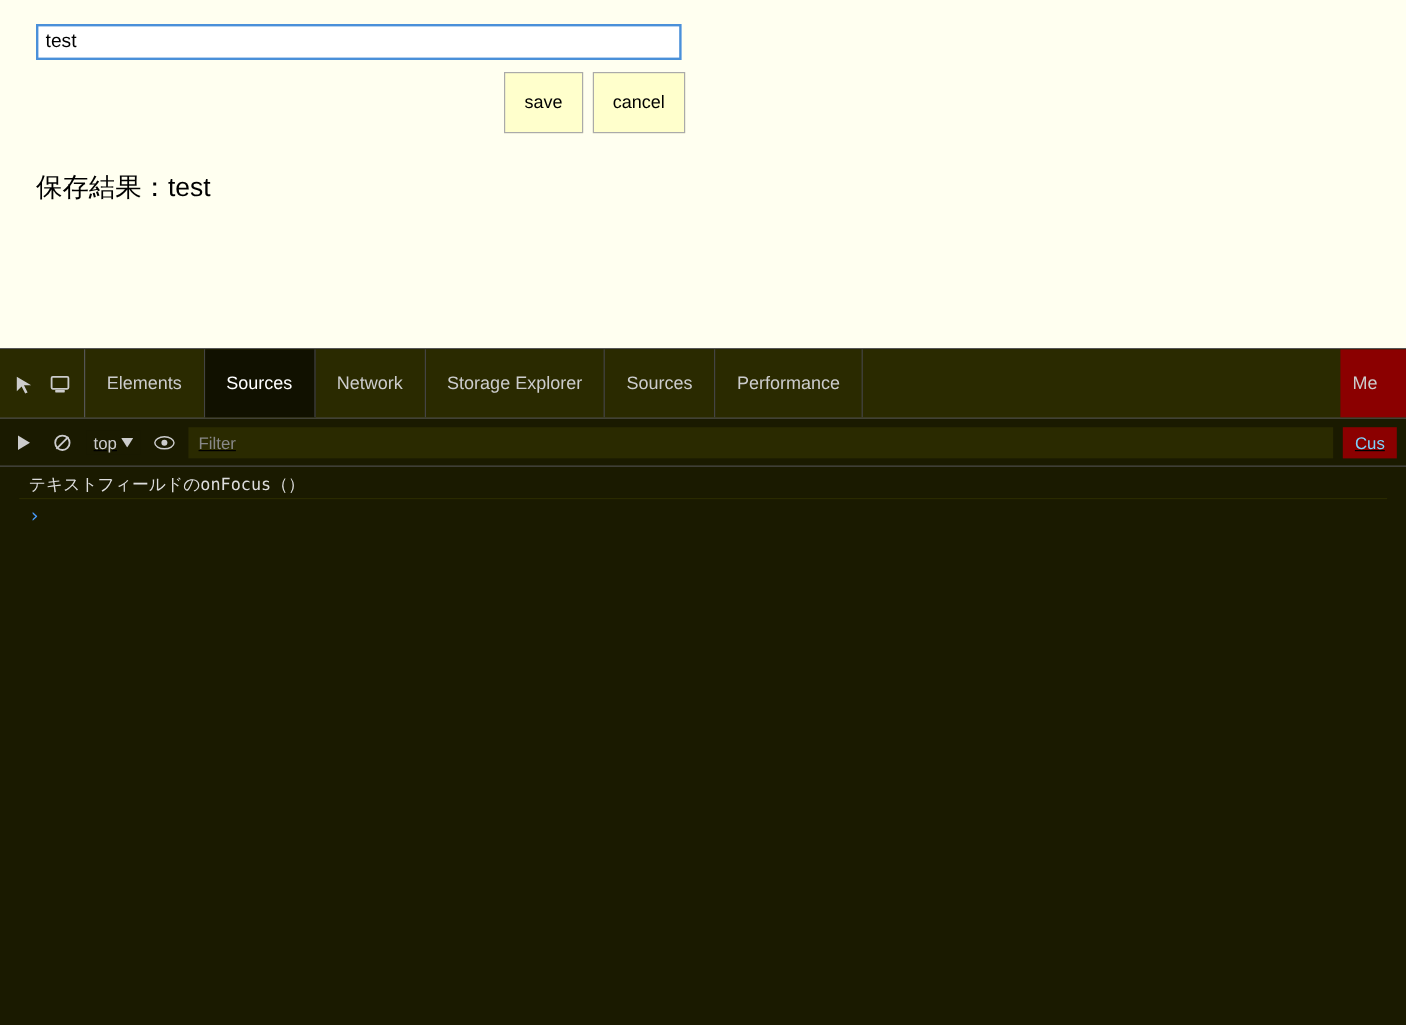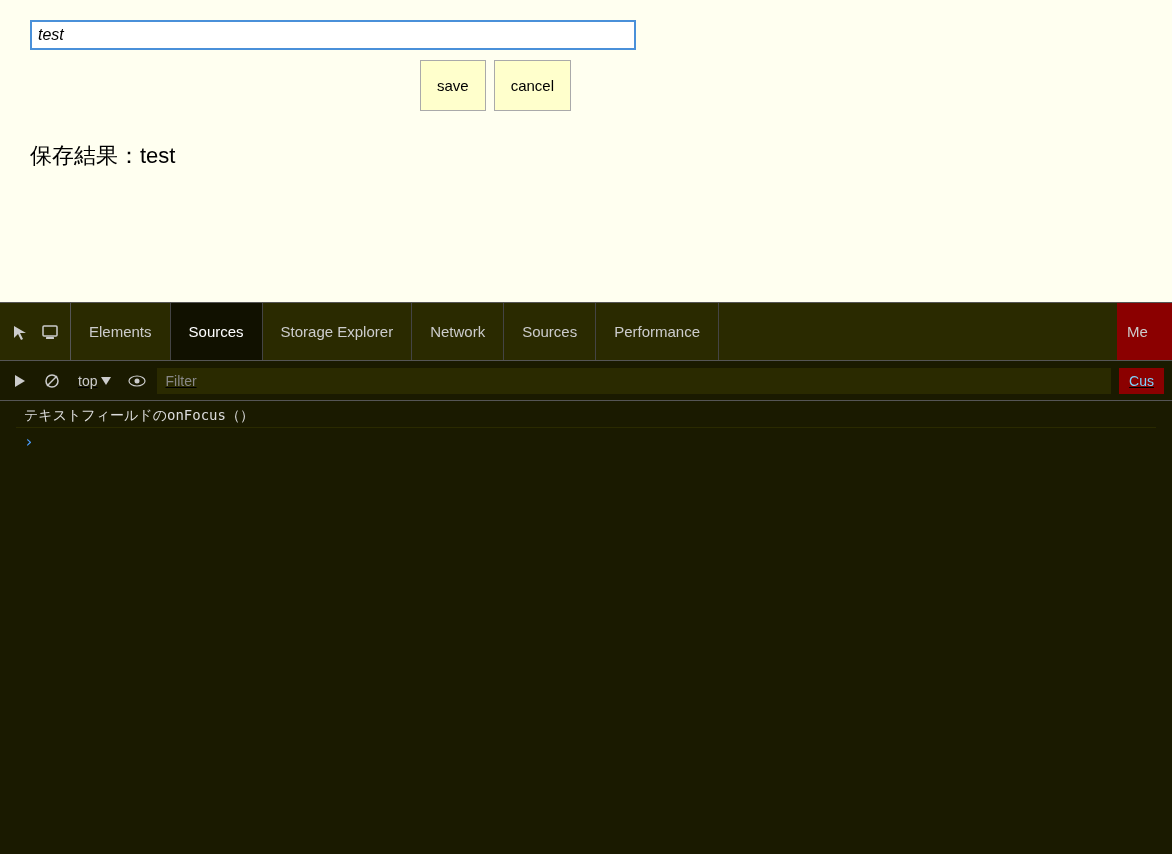--- a/index.html
+++ b/index.html
@@ -23,29 +23,28 @@
       flex: 1;
       background: #fffff0;
       padding: 20px 30px;
       position: relative;
       height: 290px;
       min-height: 290px;
     }
 
     .text-input {
       display: block;
-      width: 606px;
+      width: 538px;
       height: 30px;
       border: 2px solid #4a90d9;
       background: white;
       font-size: 16px;
       padding: 2px 6px;
       outline: none;
       color: #000;
-      font-style: italic;
     }
 
     .button-row {
       margin-top: 10px;
       display: flex;
       gap: 8px;
       margin-left: 390px;
     }
 
     .btn-save, .btn-cancel {
@@ -63,21 +62,20 @@
       color: #000;
     }
 
     
     .devtools {
       background: #1a1a00;
       height: 564px;
       display: flex;
       flex-direction: column;
       border-top: 1px solid #555;
-      margin-top: 12px;
     }
 
     .devtools-tabs {
       display: flex;
       align-items: stretch;
       background: #2a2a00;
       height: 58px;
       border-bottom: 1px solid #555;
       overflow: hidden;
     }
@@ -269,24 +267,24 @@
       </div>
     </div>
 
     <div class="tab-item">
       <span>Elements</span>
     </div>
     <div class="tab-item active">
       <span>Sources</span>
     </div>
     <div class="tab-item">
+      <span>Network</span>
+    </div>
+    <div class="tab-item">
       <span>Storage Explorer</span>
-    </div>
-    <div class="tab-item">
-      <span>Network</span>
     </div>
     <div class="tab-item">
       <span>Sources</span>
     </div>
     <div class="tab-item">
       <span>Performance</span>
     </div>
     <div class="tab-more">
       <span>Me</span>
     </div>

